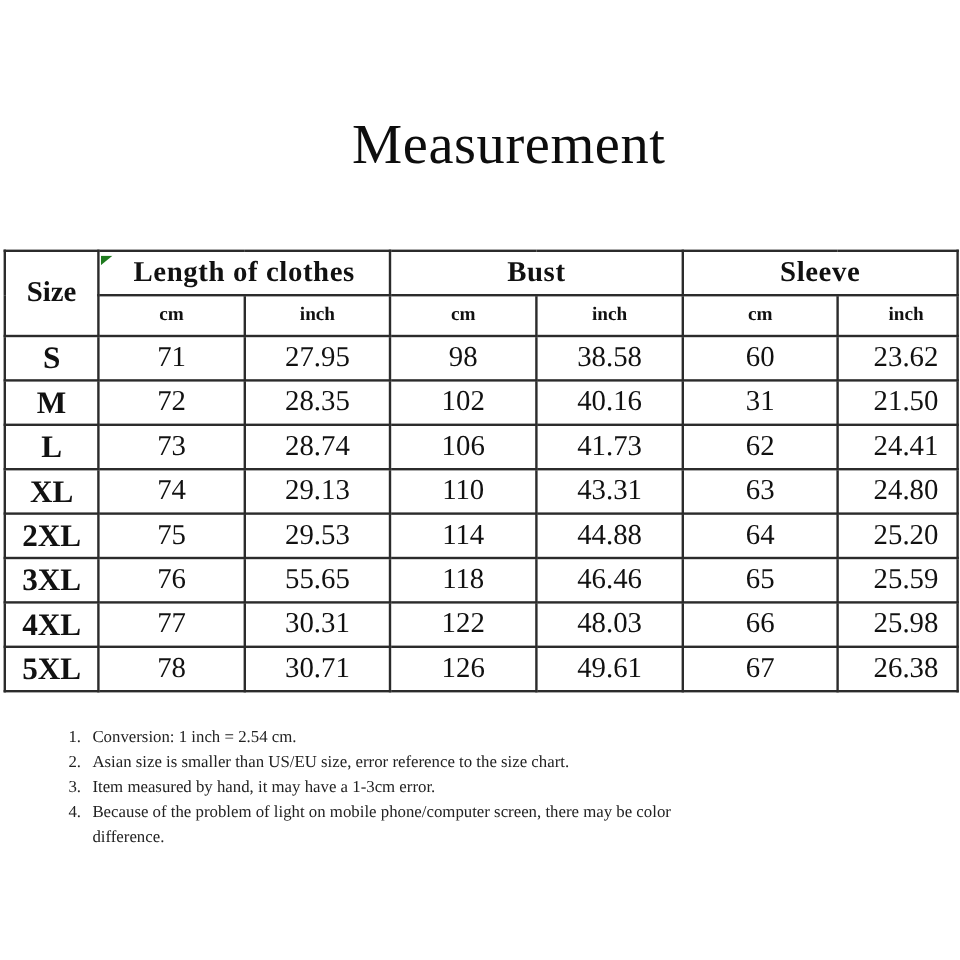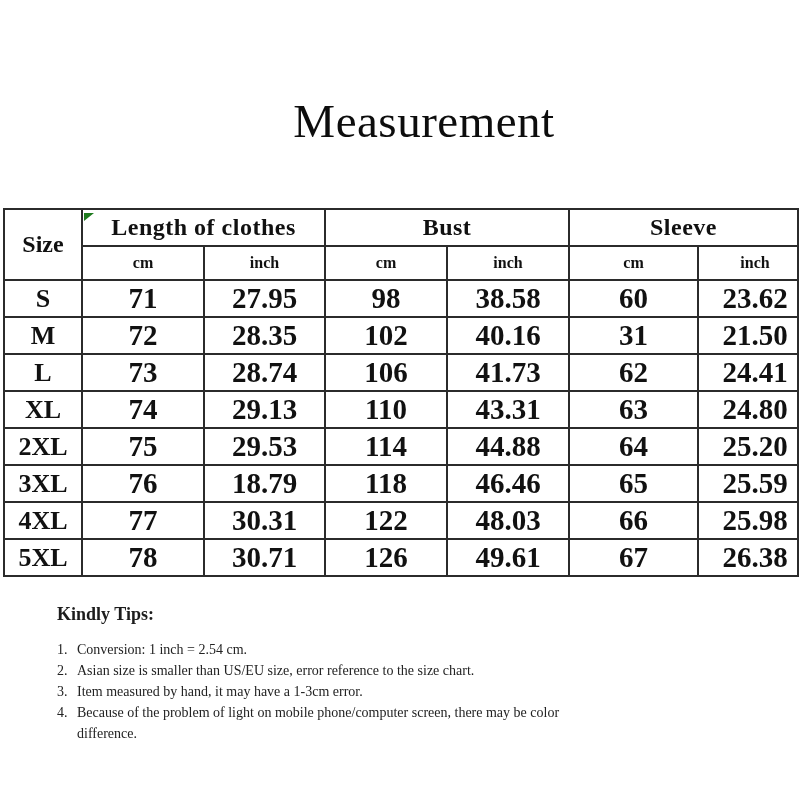--- a/index.html
+++ b/index.html
@@ -40,21 +40,21 @@
     padding: 0;
     overflow: hidden;
   }
   .size-table tr.group-row    { height: 37px; }
   .size-table tr.unit-row     { height: 34px; }
   .size-table tr.data-row     { height: 37px; }
   .size-table th.corner-cell  { font-size: 24px; font-weight: bold; }
   .size-table th.group-cell   { font-size: 24px; font-weight: bold; letter-spacing: 0.5px; border-radius: 16px; }
   .size-table th.unit-cell    { font-size: 16px; font-weight: bold; }
   .size-table td.size-cell    { font-size: 26px; font-weight: bold; }
-  .size-table td.num-cell     { font-size: 29px; font-weight: 700; }
+  .size-table td.num-cell     { font-size: 24px; font-weight: 400; }
   .size-table .last-col       { padding-left: 14px; }
   .corner-marker {
     position: absolute;
     left: 84px;
     top: 213px;
     width: 10px;
     height: 8px;
     background: #1e7a1e;
     clip-path: polygon(0 0, 100% 0, 0 100%);
   }
@@ -159,21 +159,21 @@
         <td class="num-cell">75</td>
         <td class="num-cell">29.53</td>
         <td class="num-cell">114</td>
         <td class="num-cell">44.88</td>
         <td class="num-cell">64</td>
         <td class="num-cell last-col">25.20</td>
       </tr>
       <tr class="data-row">
         <td class="size-cell">3XL</td>
         <td class="num-cell">76</td>
-        <td class="num-cell">18.79</td>
+        <td class="num-cell">55.65</td>
         <td class="num-cell">118</td>
         <td class="num-cell">46.46</td>
         <td class="num-cell">65</td>
         <td class="num-cell last-col">25.59</td>
       </tr>
       <tr class="data-row">
         <td class="size-cell">4XL</td>
         <td class="num-cell">77</td>
         <td class="num-cell">30.31</td>
         <td class="num-cell">122</td>
@@ -187,21 +187,20 @@
         <td class="num-cell">30.71</td>
         <td class="num-cell">126</td>
         <td class="num-cell">49.61</td>
         <td class="num-cell">67</td>
         <td class="num-cell last-col">26.38</td>
       </tr>
     </tbody>
   </table>
 
   <div class="tips">
-    <div class="tips-heading">Kindly Tips:</div>
     <div class="tip-item">
       <span class="tip-num">1.</span>
       <span class="tip-text">Conversion: 1 inch = 2.54 cm.</span>
     </div>
     <div class="tip-item">
       <span class="tip-num">2.</span>
       <span class="tip-text">Asian size is smaller than US/EU size, error reference to the size chart.</span>
     </div>
     <div class="tip-item">
       <span class="tip-num">3.</span>

